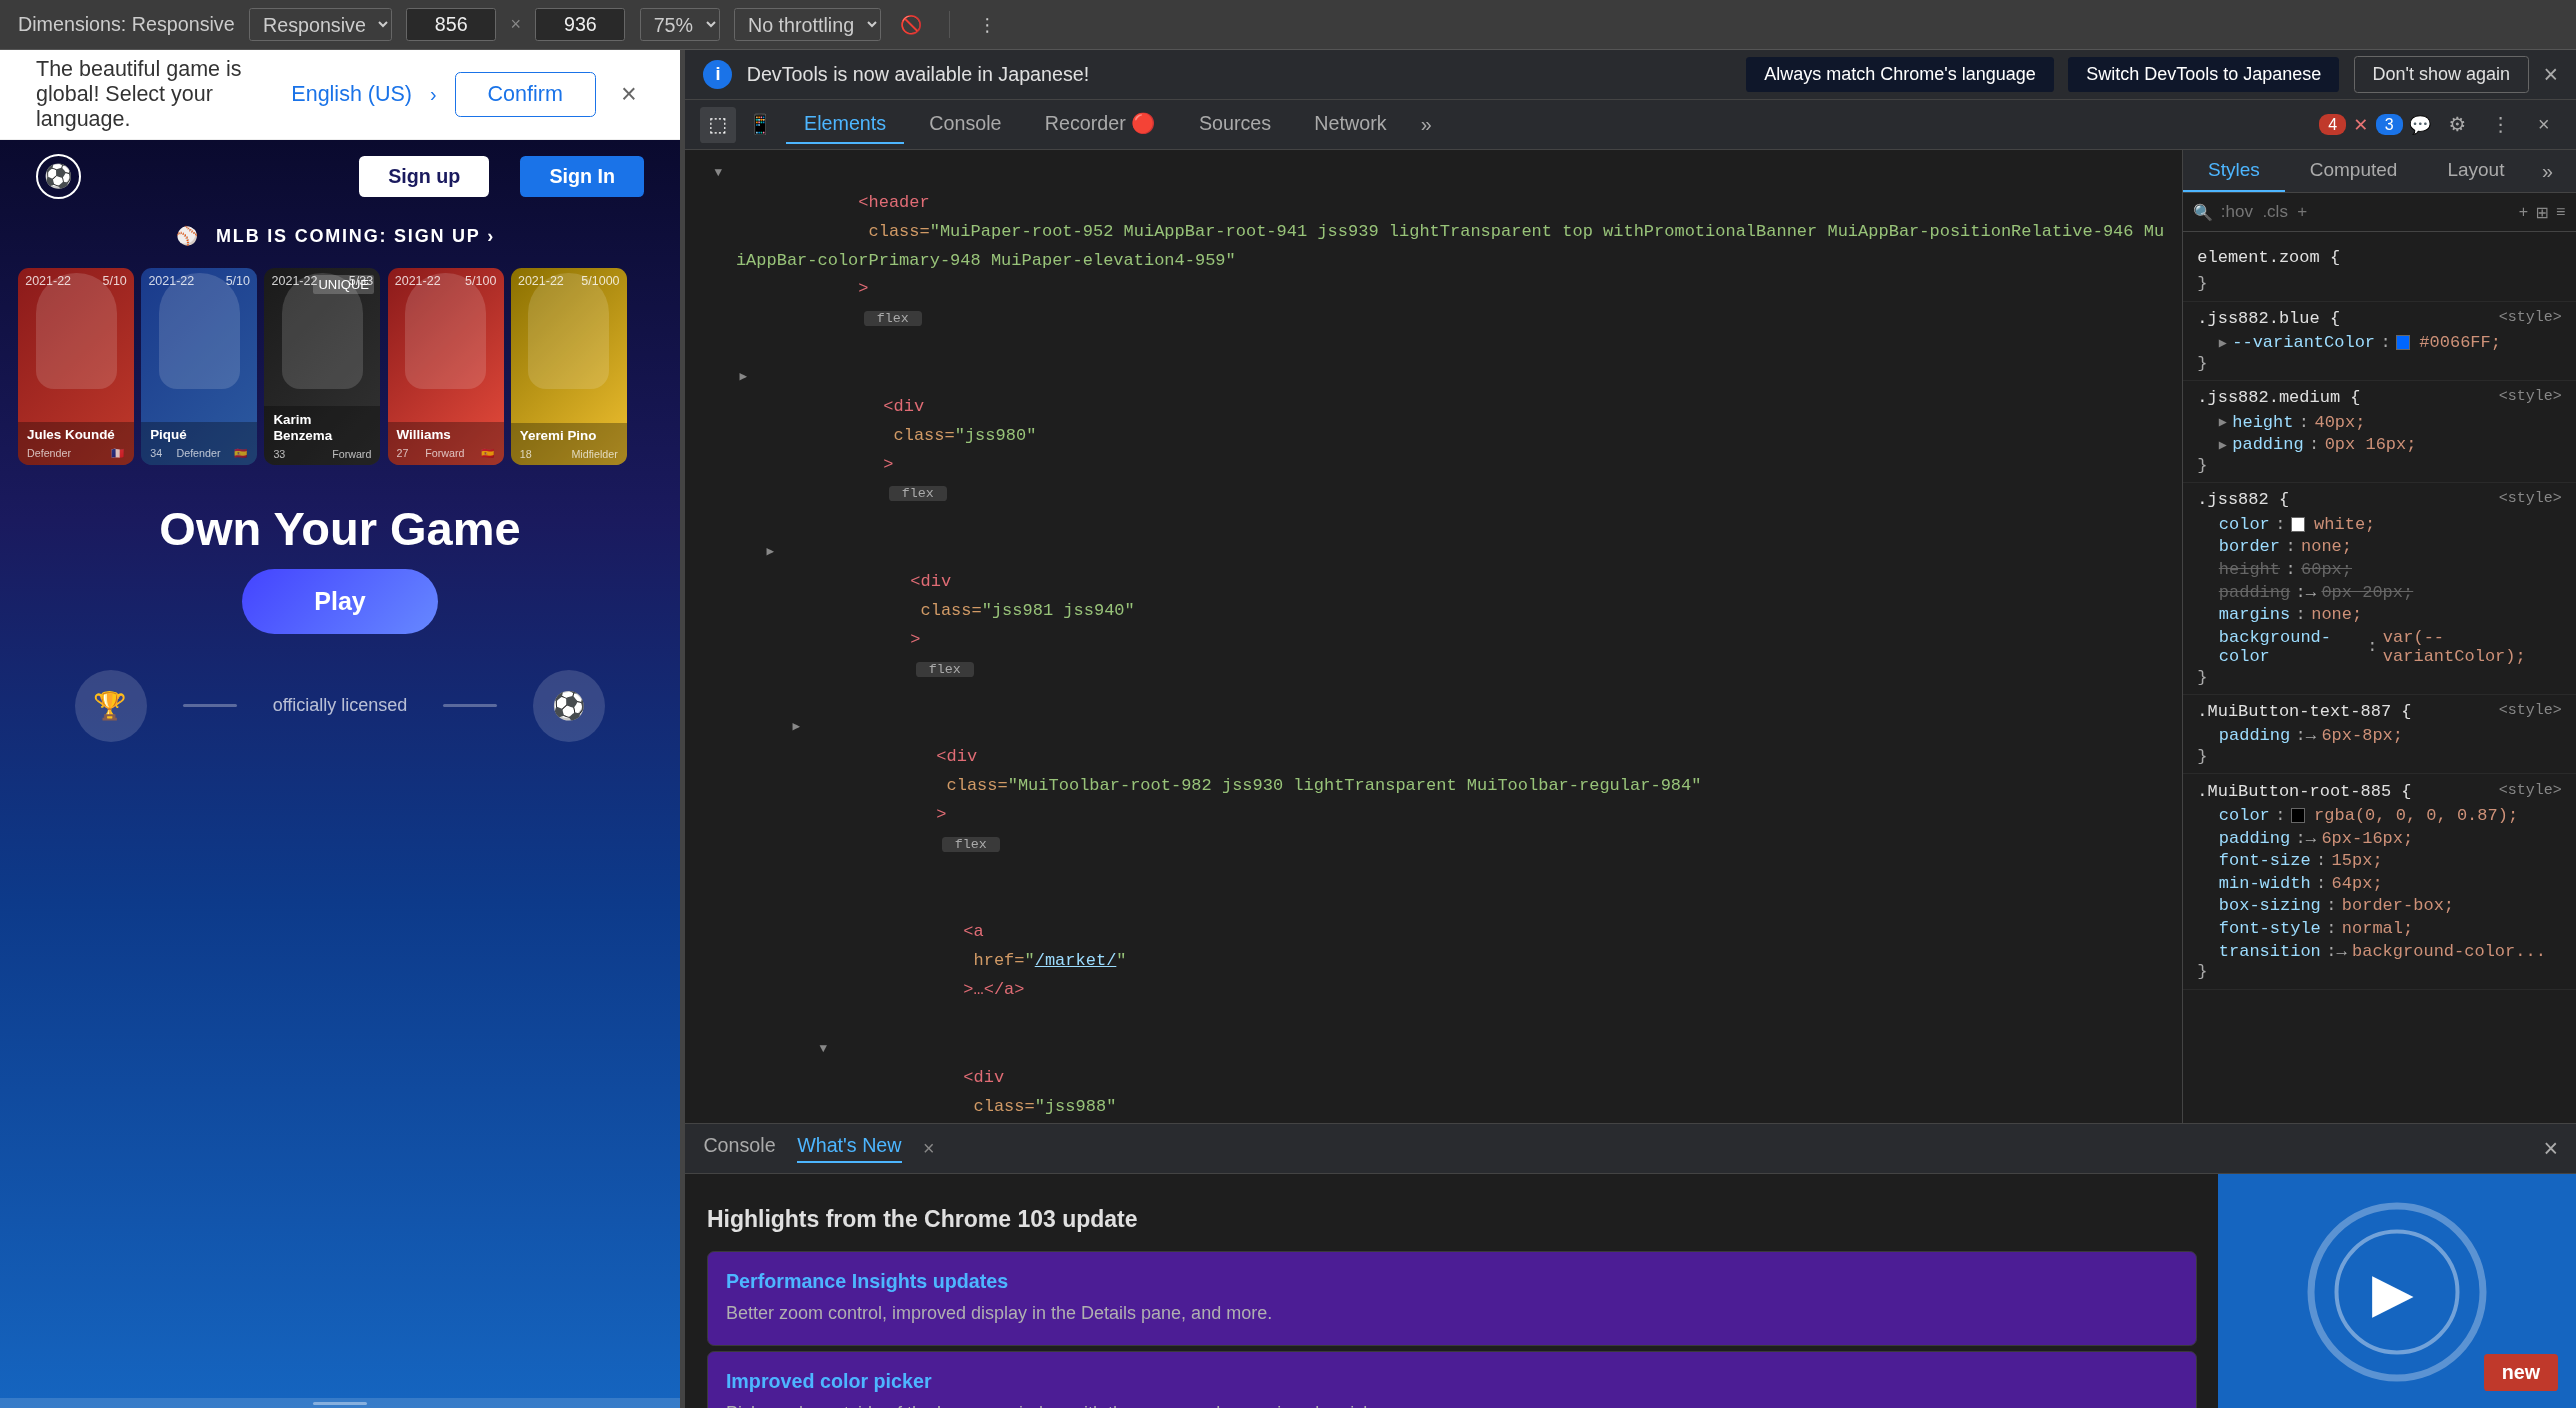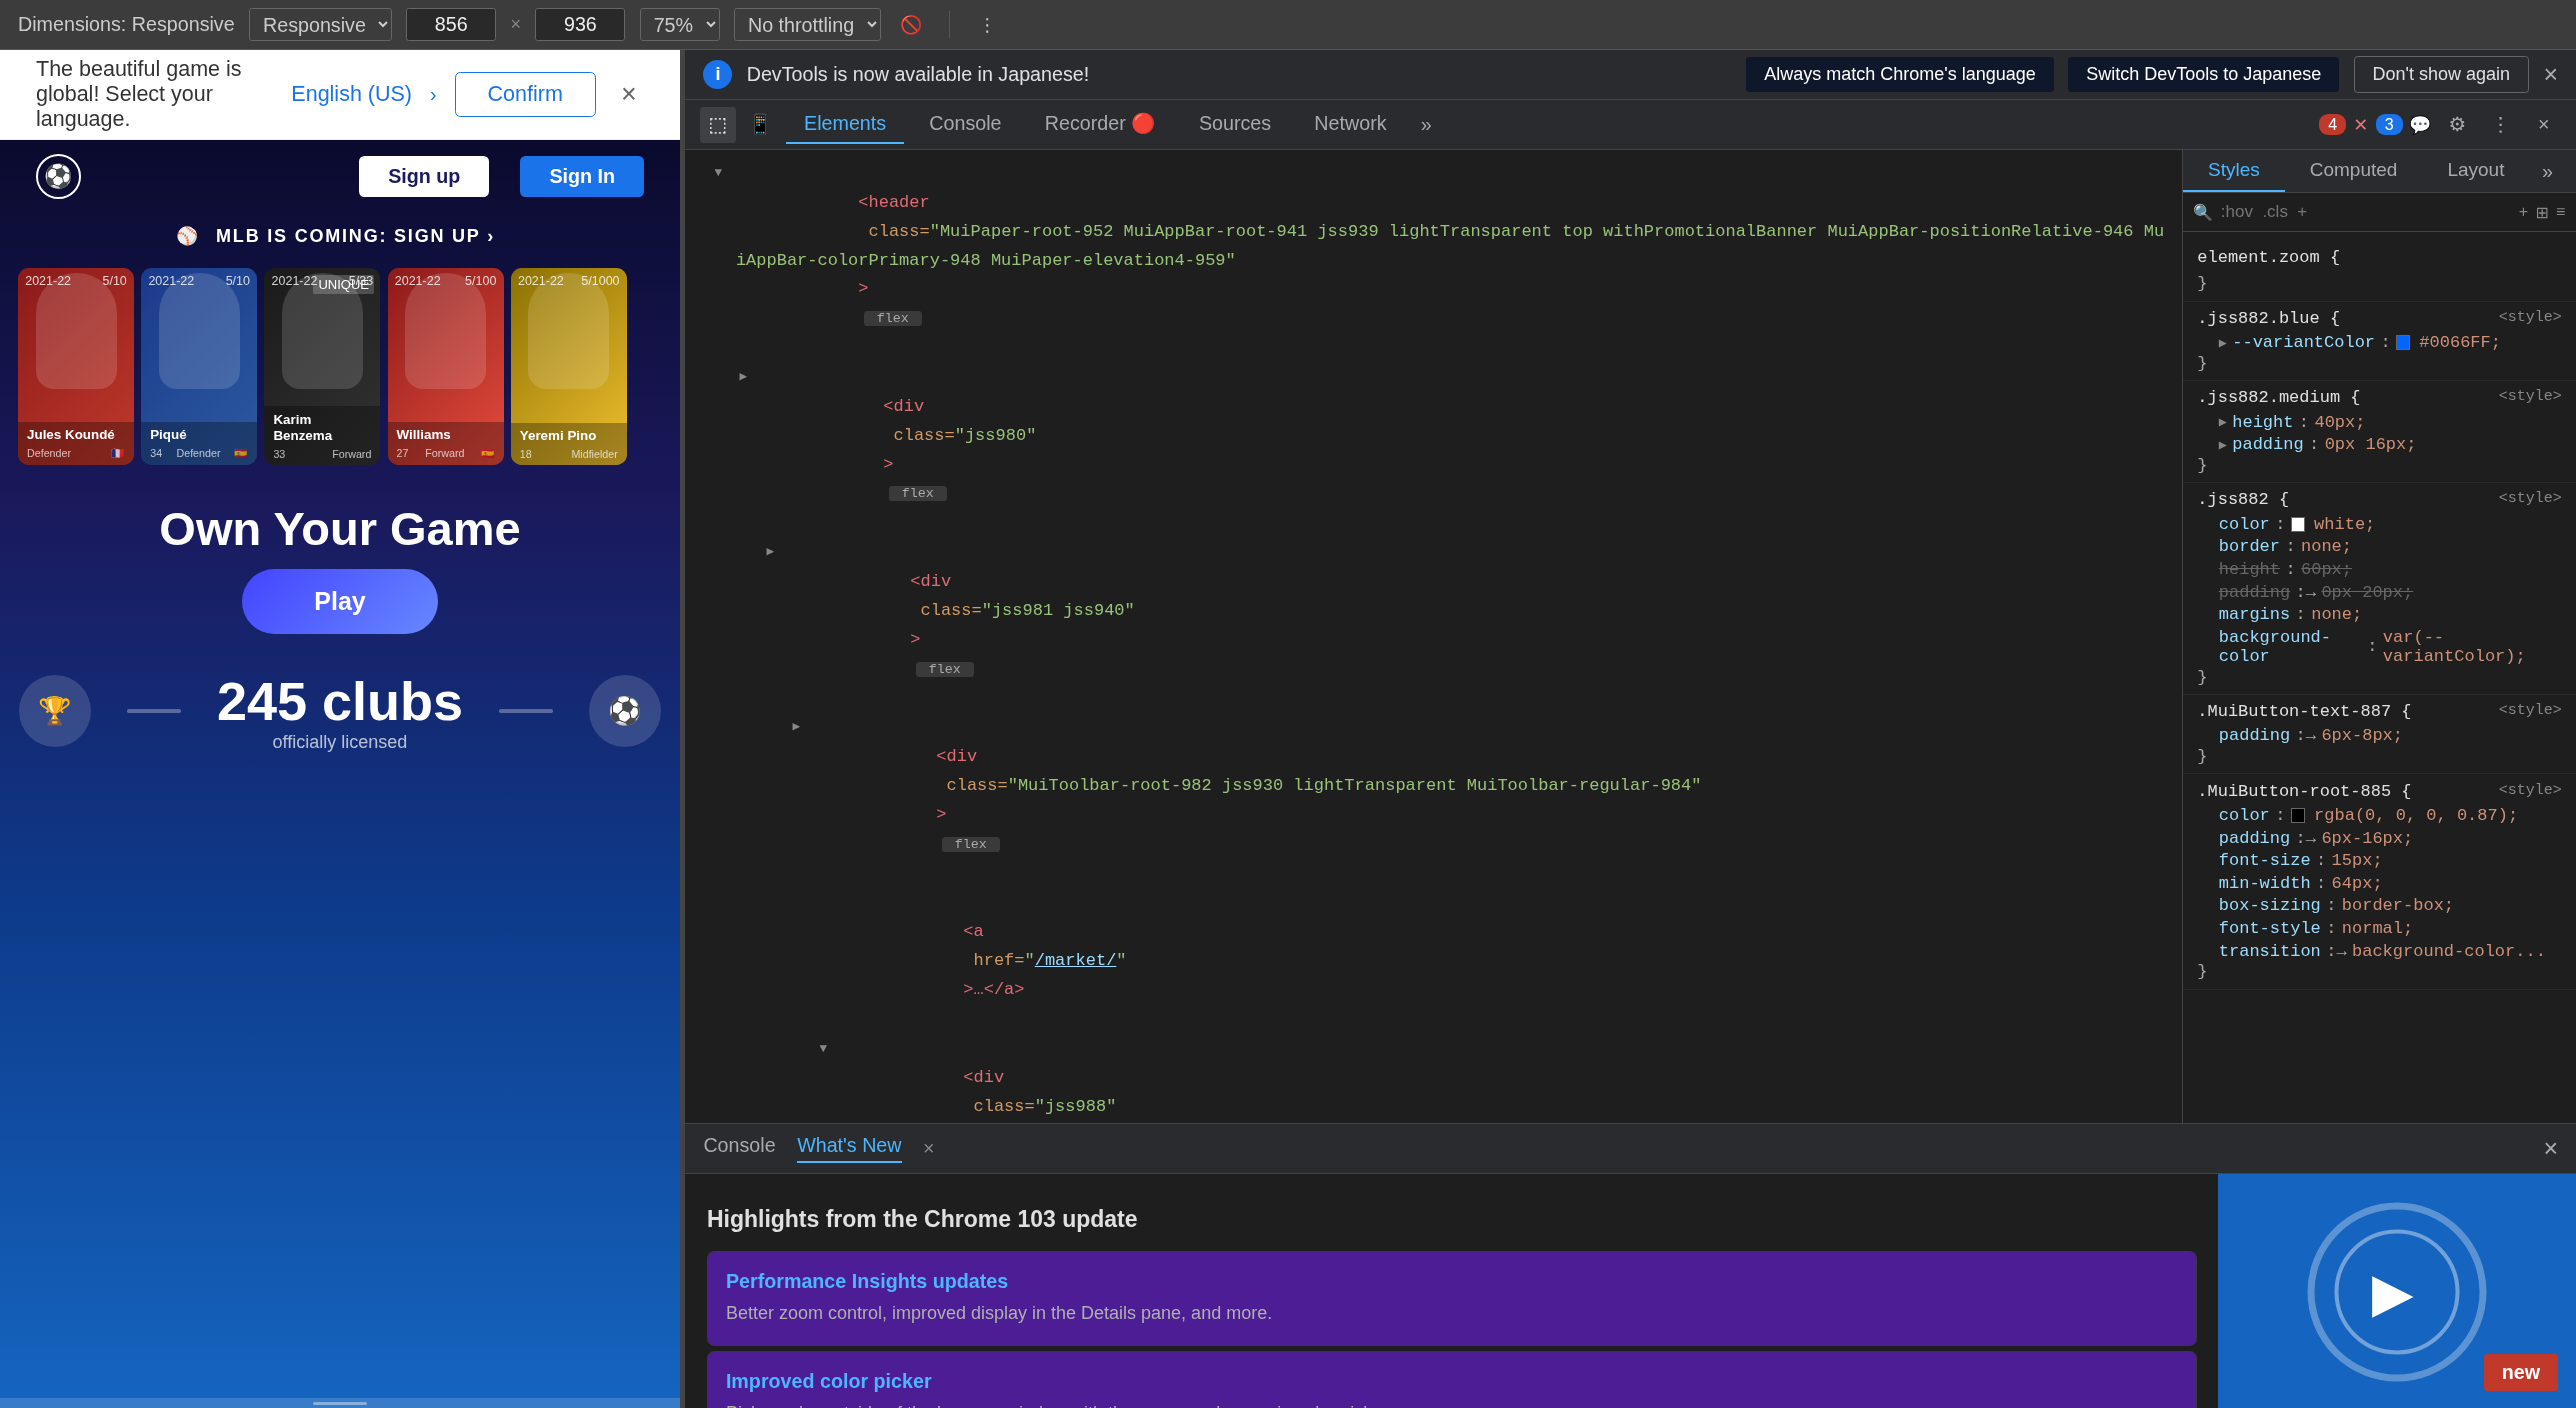--- a/index.html
+++ b/index.html
@@ -711,21 +711,20 @@
 
       <div class="hero-section">
         <div class="hero-title">Own Your Game</div>
         <button class="play-btn">Play</button>
       </div>
 
       <div class="clubs-section">
         <div class="club-logo">🏆</div>
         <div style="width:54px;height:3.6px;background:rgba(255,255,255,0.3);border-radius:1.8px;"></div>
         <div class="clubs-text">
-          <div class="clubs-number">245 clubs</div>
           <div class="clubs-label">officially licensed</div>
         </div>
         <div style="width:54px;height:3.6px;background:rgba(255,255,255,0.3);border-radius:1.8px;"></div>
         <div class="club-logo">⚽</div>
       </div>
 
       <div class="scroll-handle">
         <div class="scroll-handle-bar"></div>
       </div>
     </div>

